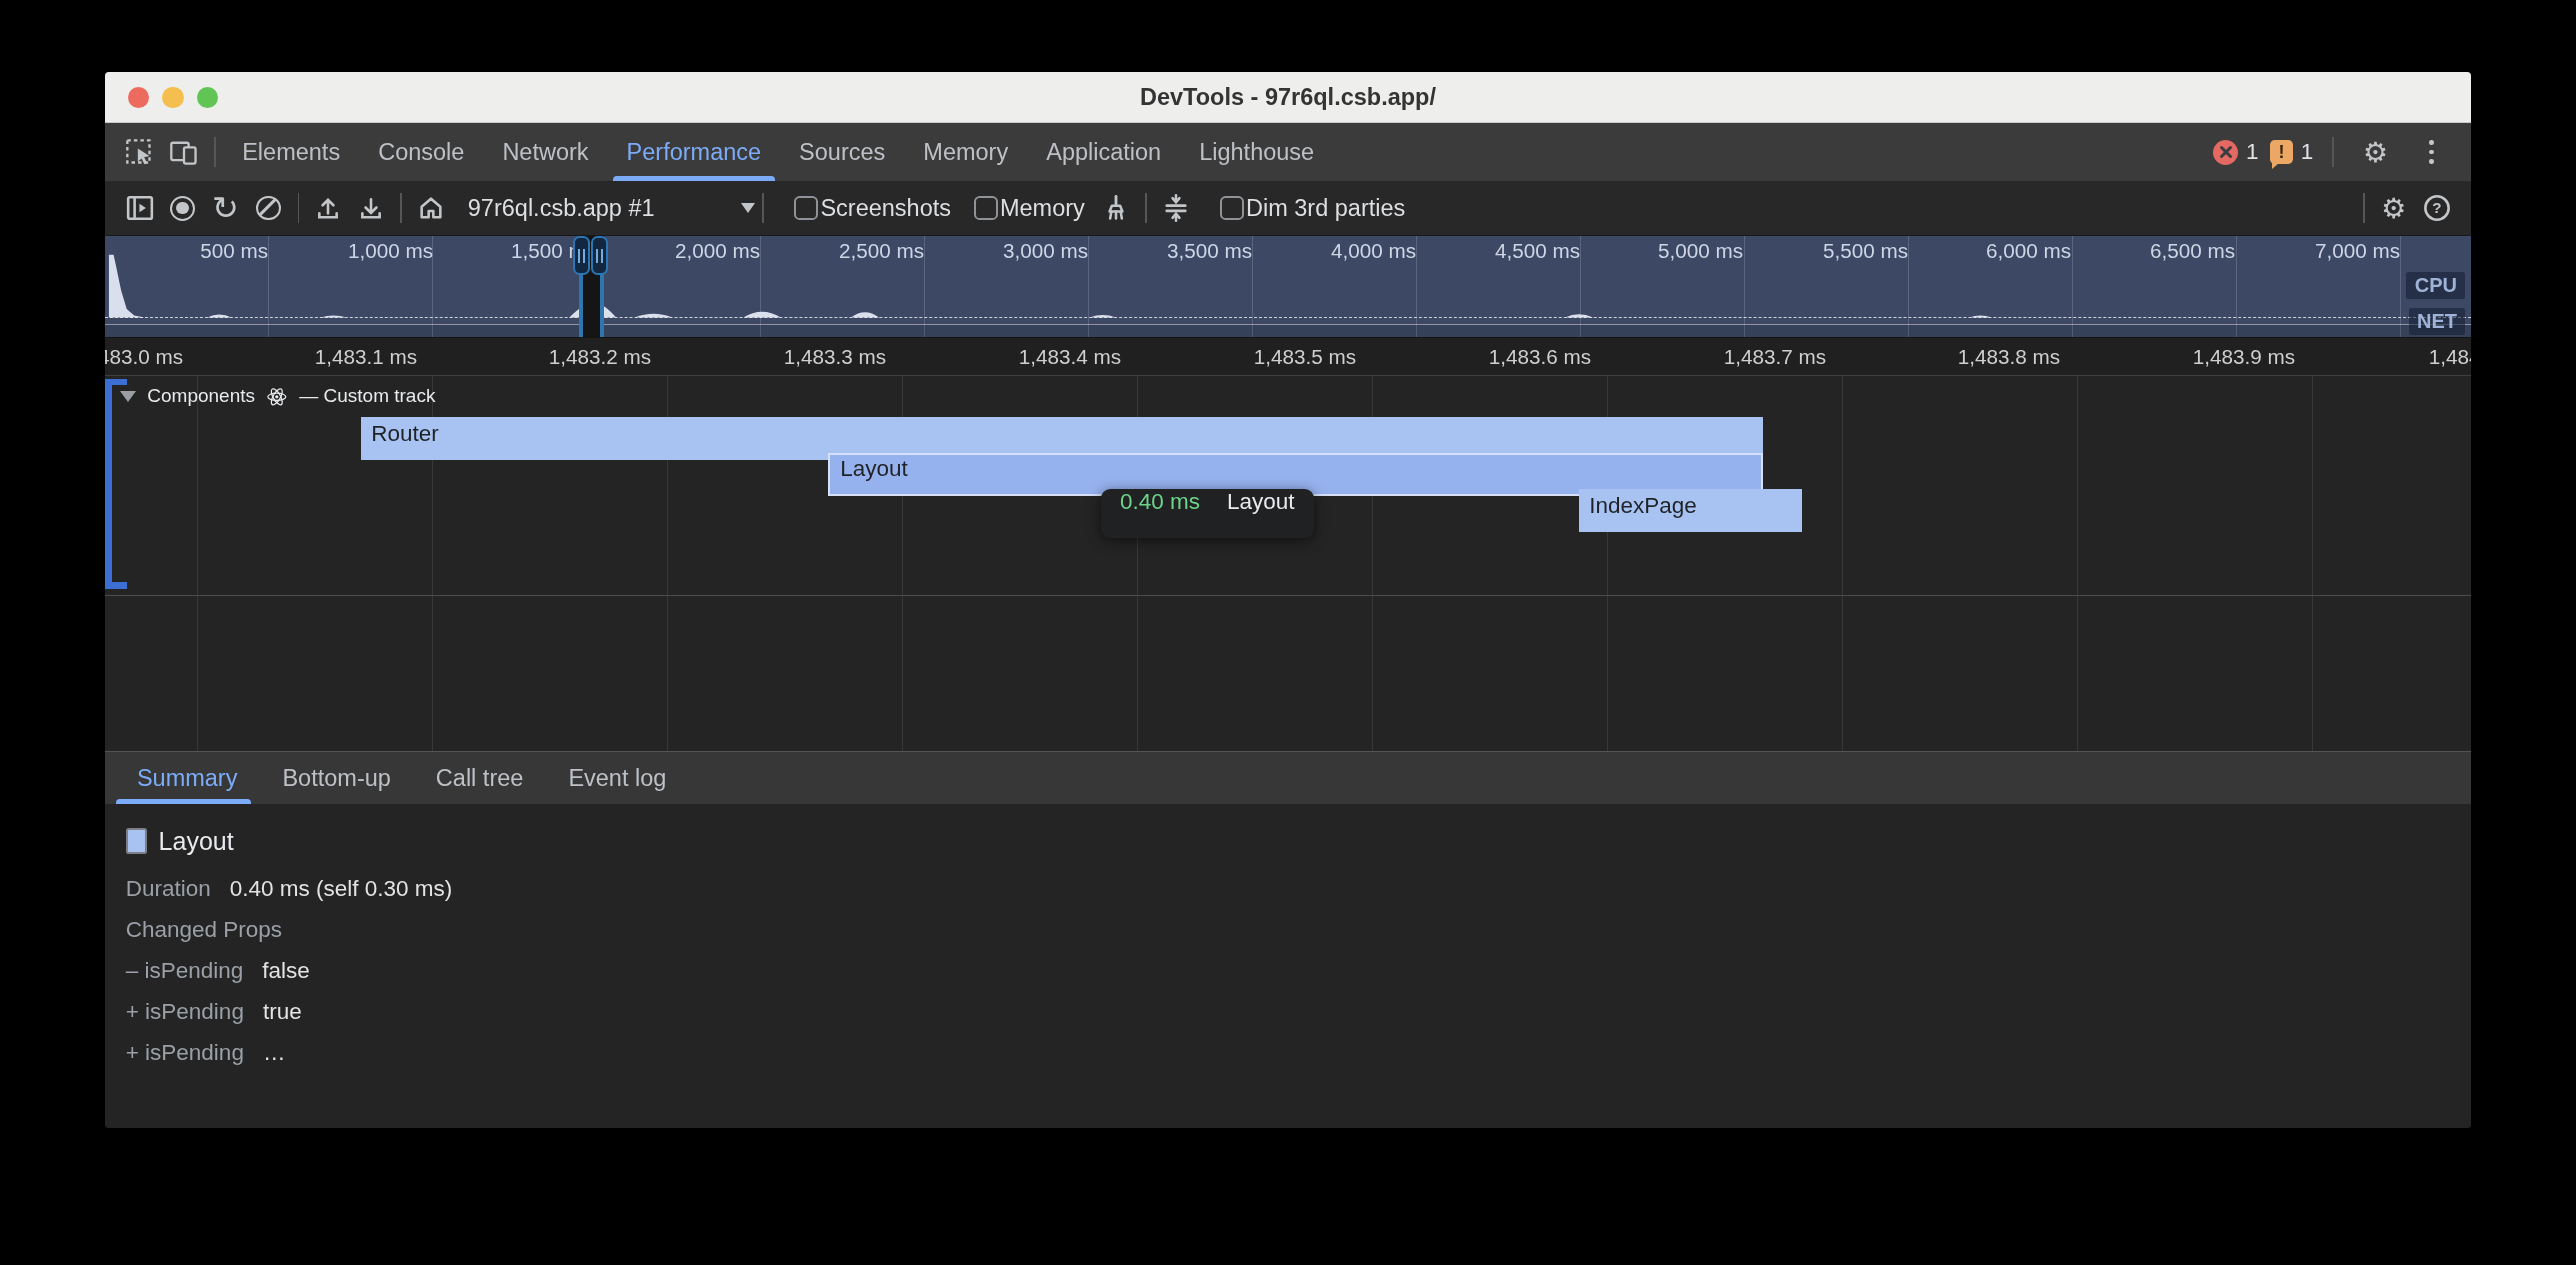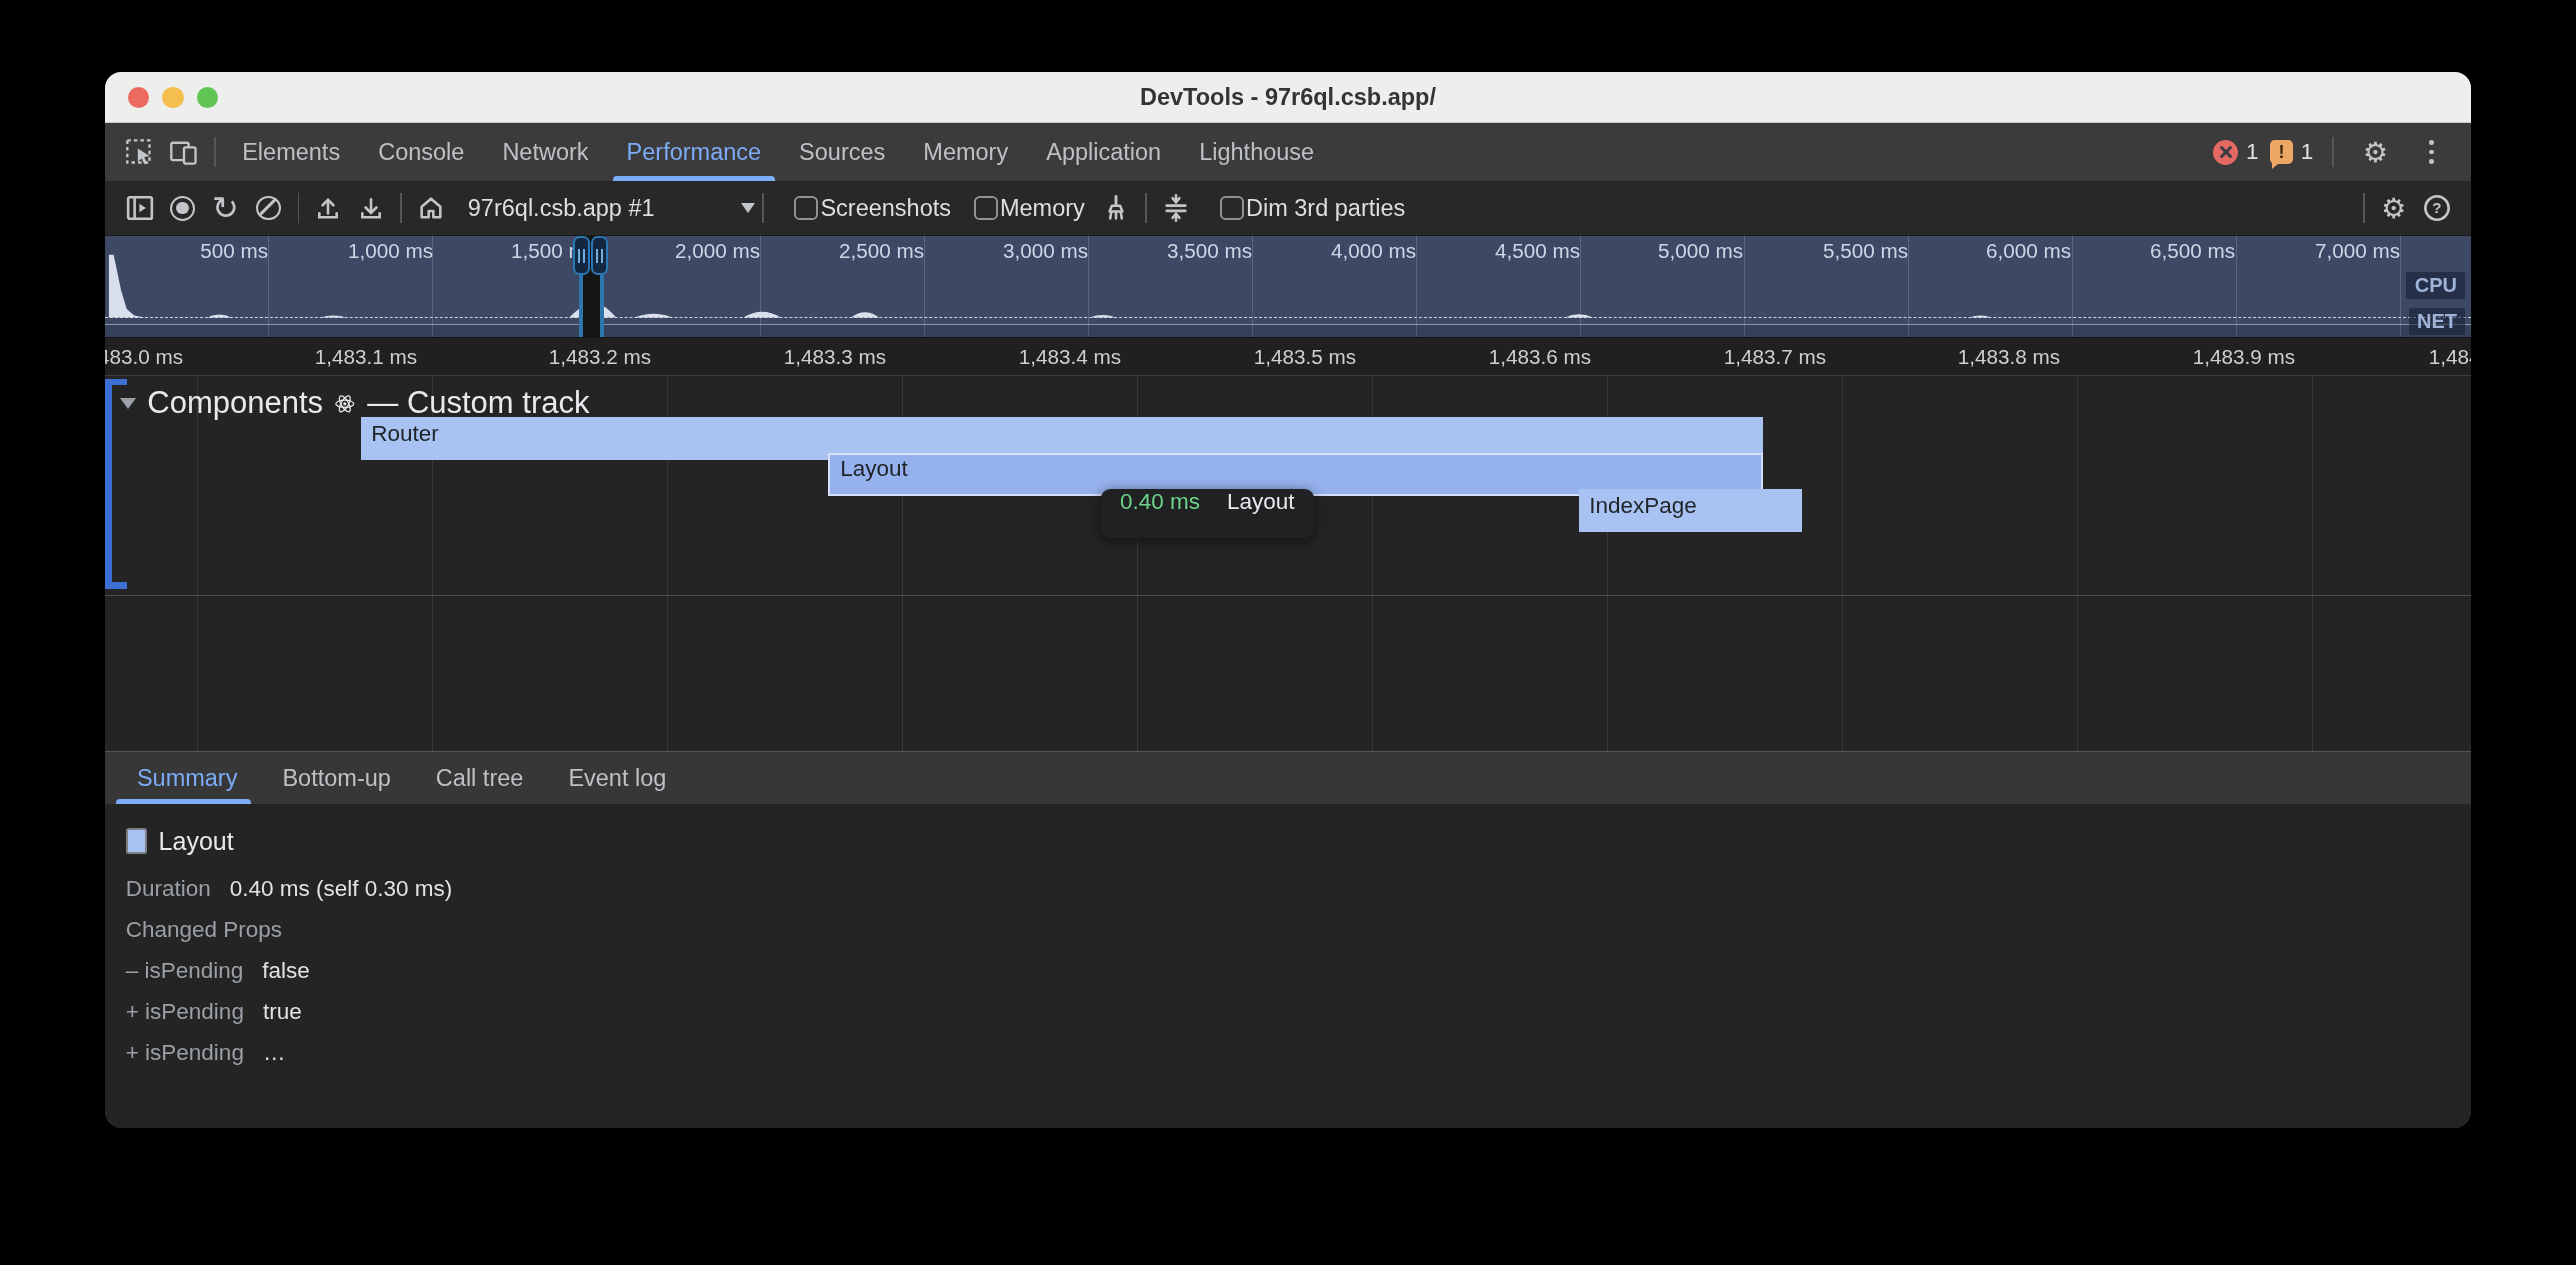--- a/index.html
+++ b/index.html
@@ -1,18 +1,18 @@
 <!DOCTYPE html>
 <html style="font-size:15px"><head>
 <meta charset="utf-8">
 <style>
   * { margin:0; padding:0; box-sizing:border-box; }
   html,body { width:2576px; height:1265px; background:#000; font-family:"Liberation Sans","DejaVu Sans",sans-serif; }
   .stage { position:relative; width:2576px; height:1265px; background:#000; overflow:hidden; }
-  .win { position:absolute; left:105px; top:72px; width:2366px; height:1056px; border-radius:16px; overflow:hidden; background:#242424; box-shadow:0 22.5px 66px rgba(0,0,0,.7); }
+  .win { position:absolute; left:105px; top:72px; width:2366px; height:1056px; border-radius:4px; overflow:hidden; background:#242424; box-shadow:0 22.5px 66px rgba(0,0,0,.7); }
 
   
   .titlebar { position:relative; height:51px; background:#eeeeec; display:flex; align-items:center; justify-content:center; border-bottom:0.9px solid #c9c9c7; }
   .traffic { position:absolute; left:22.5px; top:0; height:51px; display:flex; align-items:center; gap:13px; }
   .light { width:21.6px; height:21.6px; border-radius:50%; }
   .light.red { background:#ed6a5e; } .light.yellow { background:#f5bf4f; } .light.green { background:#61c555; }
   .title-text { font-size:23.5px; font-weight:bold; color:#343434; }
 
   
   .tabbar { height:58px; background:#3b3b3b; display:flex; align-items:stretch; padding-left:11.3px; }
@@ -66,21 +66,21 @@
   .dr-tick { position:absolute; top:0; width:244px; line-height:37px; text-align:right; font-size:20.7px; color:#cfcfcf; }
 
   
   .flame { position:relative; height:376px; background:#242424; overflow:hidden; border-top:1.9px solid #3f3f3f;
     background-image:linear-gradient(to right, #383838 1.4px, transparent 1.4px);
     background-size:235px 100%; background-position:92px 0; }
   .flame-hsep { position:absolute; left:0; right:0; top:219px; height:1.4px; background:#4c4c4c; }
   .bracket { position:absolute; left:0; top:2.8px; width:6.6px; height:210px; background:#3b6fd4; }
   .bracket::before, .bracket::after { content:""; position:absolute; left:0; width:21.6px; height:6.6px; background:#3b6fd4; }
   .bracket::before { top:0; } .bracket::after { bottom:0; }
-  .track-header { position:absolute; left:15px; top:9.4px; display:flex; align-items:center; gap:11.3px; color:#e8eaed; font-size:31px; }
+  .track-header { position:absolute; left:15px; top:9.4px; display:flex; align-items:center; gap:11.3px; color:#e8eaed; font-size:19px; }
   .tri-down { border-left:8.4px solid transparent; border-right:8.4px solid transparent; border-top:11.3px solid #9aa0a6; }
   .fbar { position:absolute; height:43px; background:#a8c3f2; color:#1f2328; font-size:22.5px; line-height:33px; padding-left:10.3px; overflow:hidden; white-space:nowrap; }
   .fbar.hovered { background:#96b2ee; border:2.3px solid #d6e0fb; line-height:28px; }
   .tooltip { position:absolute; left:996px; top:113px; height:49px; padding:0 19px; background:#202122; border-radius:9.4px; box-shadow:0 2.8px 13px rgba(0,0,0,.55); display:flex; gap:27px; z-index:8; }
   .tt-dur { color:#6dd38b; font-size:22.5px; }
   .tt-label { color:#e8eaed; font-size:22.5px; }
 
   
   .tabbar2 { height:53px; background:#373737; border-top:1.9px solid #545454; display:flex; align-items:stretch; padding-left:9.4px; }
   .btab { display:flex; align-items:center; padding:0 22.5px; font-size:23.5px; color:#bdc1c6; position:relative; }

